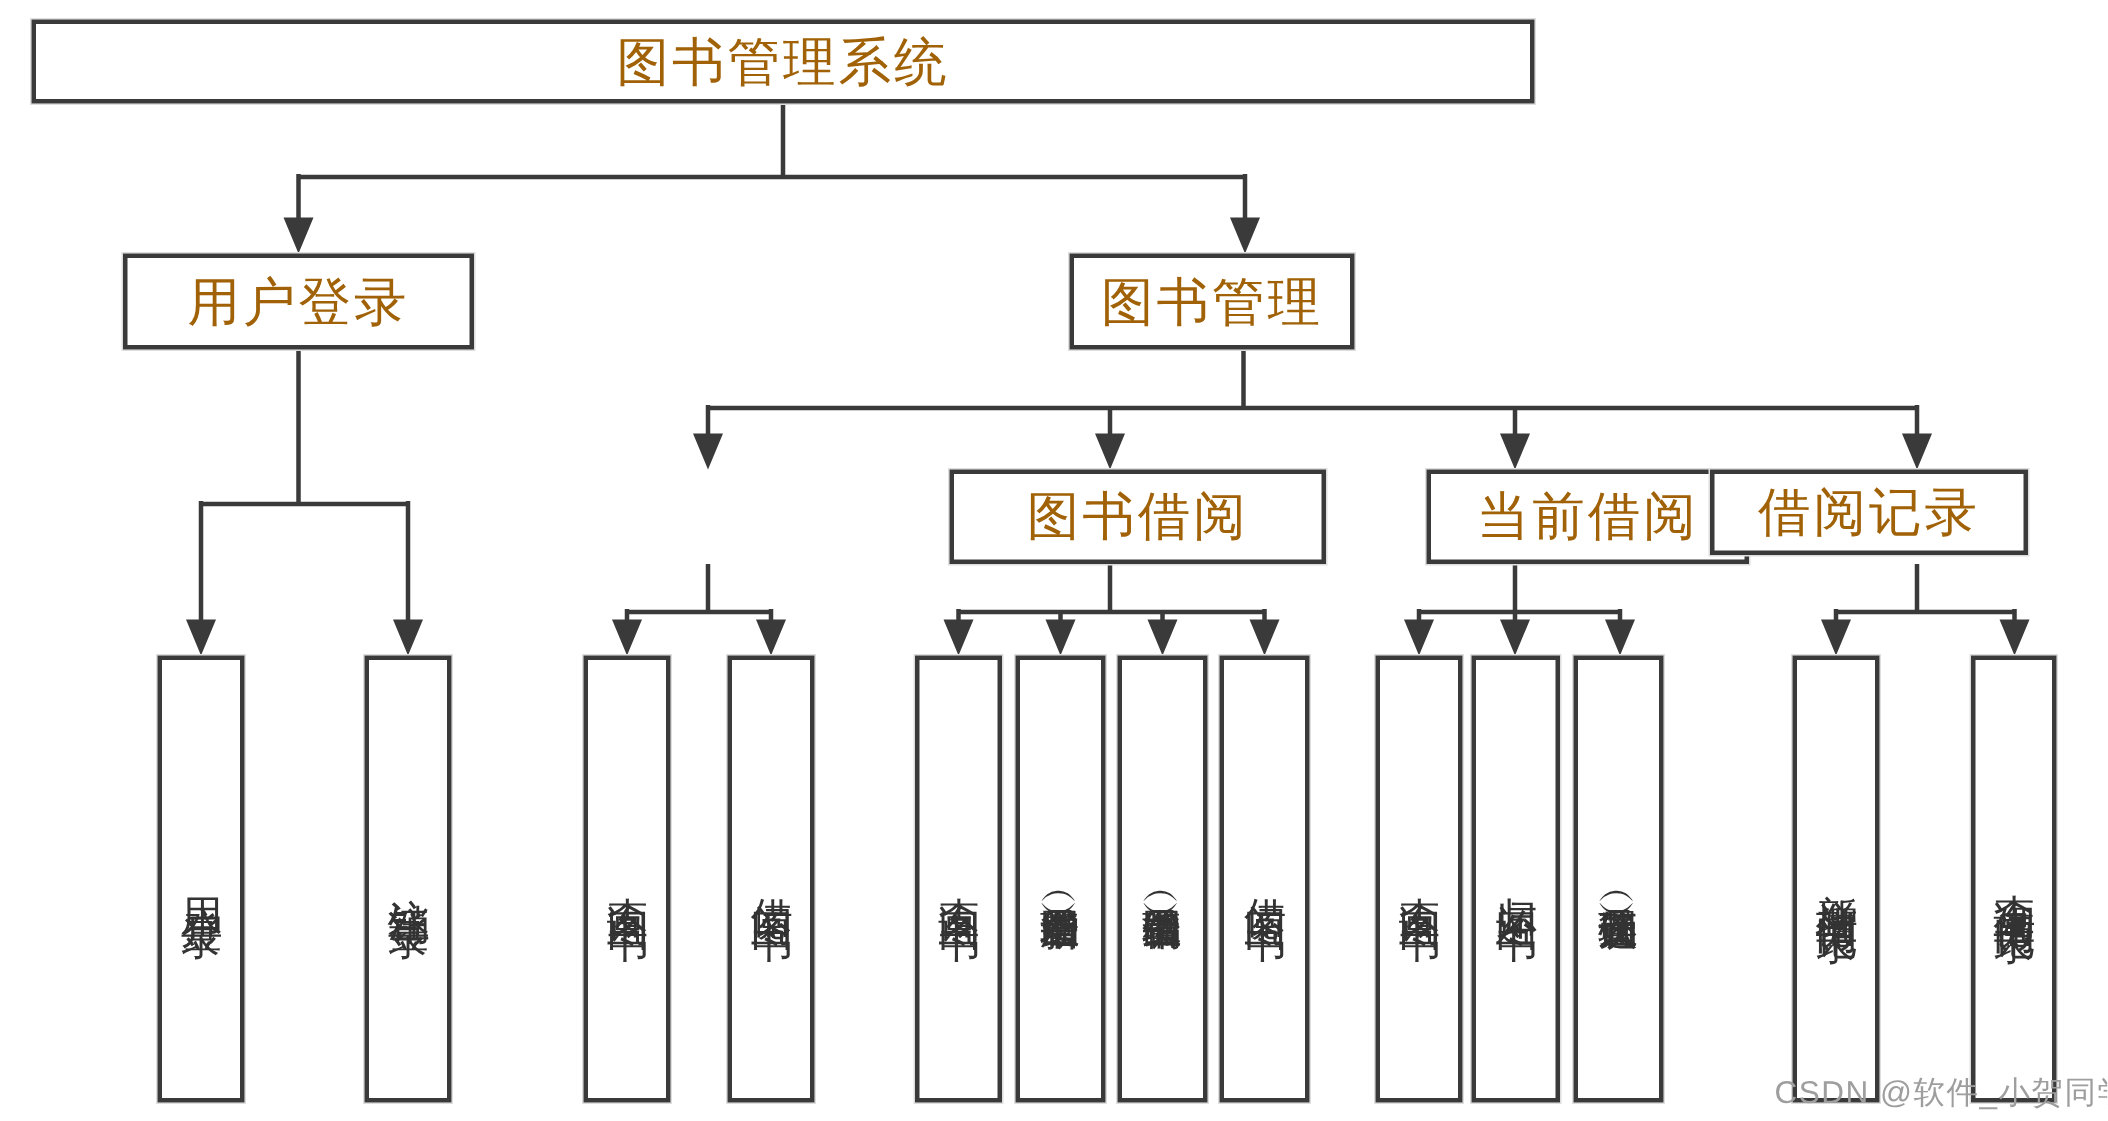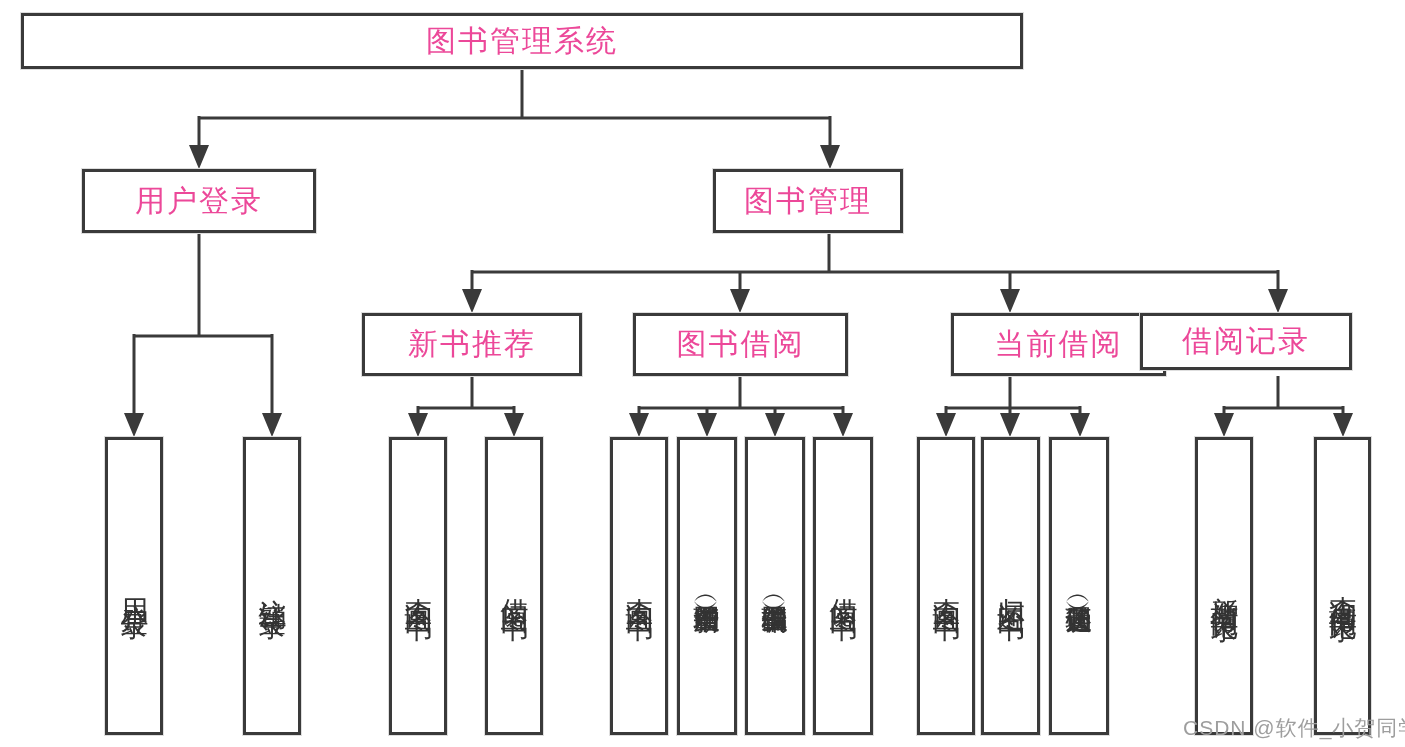--- a/index.html
+++ b/index.html
@@ -23,23 +23,23 @@
     box-sizing: border-box;
     background: #ffffff;
     border: 3px solid #3a3a3a;
     display: flex;
     align-items: center;
     justify-content: center;
     box-shadow: 0 0 0 1px #dedede;
   }
   .node.root { border-width: 3px; }
   .h-label {
-    font-size: 30px;
+    font-size: 35px;
     letter-spacing: 2px;
-    color: #ec4899;
+    color: #a16207;
     white-space: nowrap;
   }
   .leaf { top: 437px; height: 298px; }
   .v-label {
     writing-mode: vertical-rl;
     text-orientation: mixed;
     font-size: 28px;
     letter-spacing: 5px;
     line-height: 1;
     color: #333333;
@@ -83,24 +83,21 @@
     <span class="h-label">图书管理系统</span>
   </div>
 
   <div class="node" style="left:82px; top:169px; width:234px; height:64px;">
     <span class="h-label">用户登录</span>
   </div>
   <div class="node" style="left:713px; top:169px; width:190px; height:64px;">
     <span class="h-label">图书管理</span>
   </div>
 
-  <div class="node" style="left:362px; top:313px; width:220px; height:63px;">
-    <span class="h-label">新书推荐</span>
-  </div>
-  <div class="node" style="left:633px; top:313px; width:215px; height:63px;">
+  <div class="node" style="left:633px; top:313px; width:251px; height:63px;">
     <span class="h-label">图书借阅</span>
   </div>
   <div class="node" style="left:951px; top:313px; width:215px; height:63px;">
     <span class="h-label">当前借阅</span>
   </div>
   <div class="node" style="left:1140px; top:313px; width:212px; height:57px;">
     <span class="h-label">借阅记录</span>
   </div>
 
   <div class="node leaf" style="left:105px; width:58px;">

